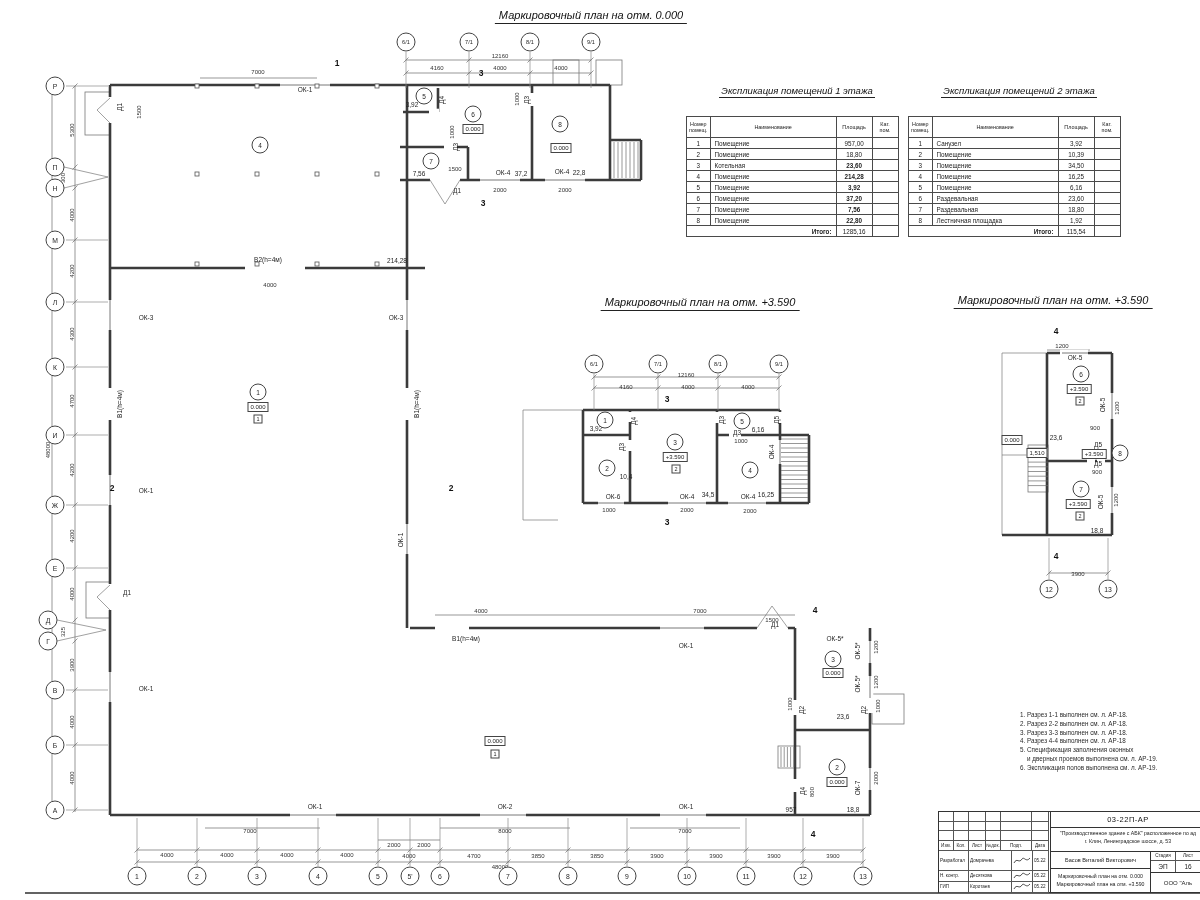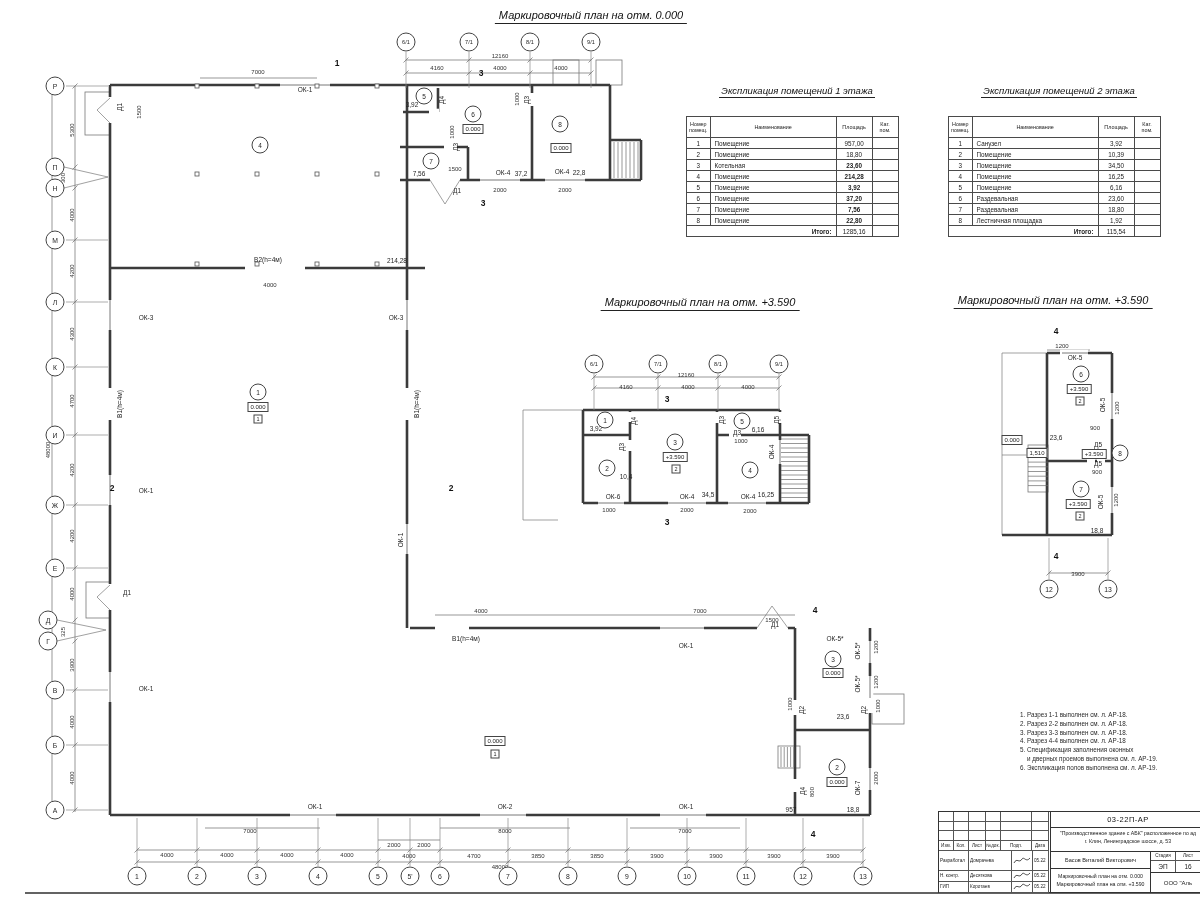--- a/index.html
+++ b/index.html
@@ -573,21 +573,21 @@
             <td></td>
           </tr>
           <tr>
             <td colspan="2" class="tright">Итого:</td>
             <td>1285,16</td>
             <td></td>
           </tr>
         </tbody>
     </table>
   </div>
-  <div class="spec" style="left:948px;top:80px;width:222px;">
+  <div class="spec" style="left:908px;top:80px;width:222px;">
     <div class="stitle"><span>Экспликация помещений 2 этажа</span></div>
     <table>
       <colgroup>
           <col style="width:22px">
           <col style="width:126px">
           <col style="width:36px">
           <col style="width:26px">
         </colgroup>
       <thead>
           <tr id="f2-head">

